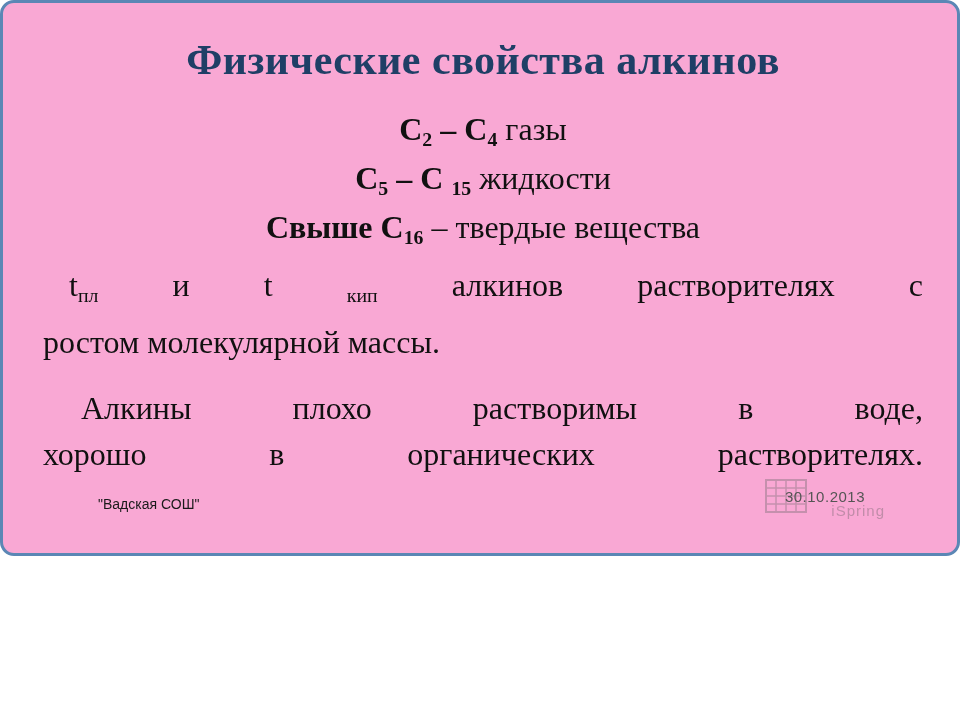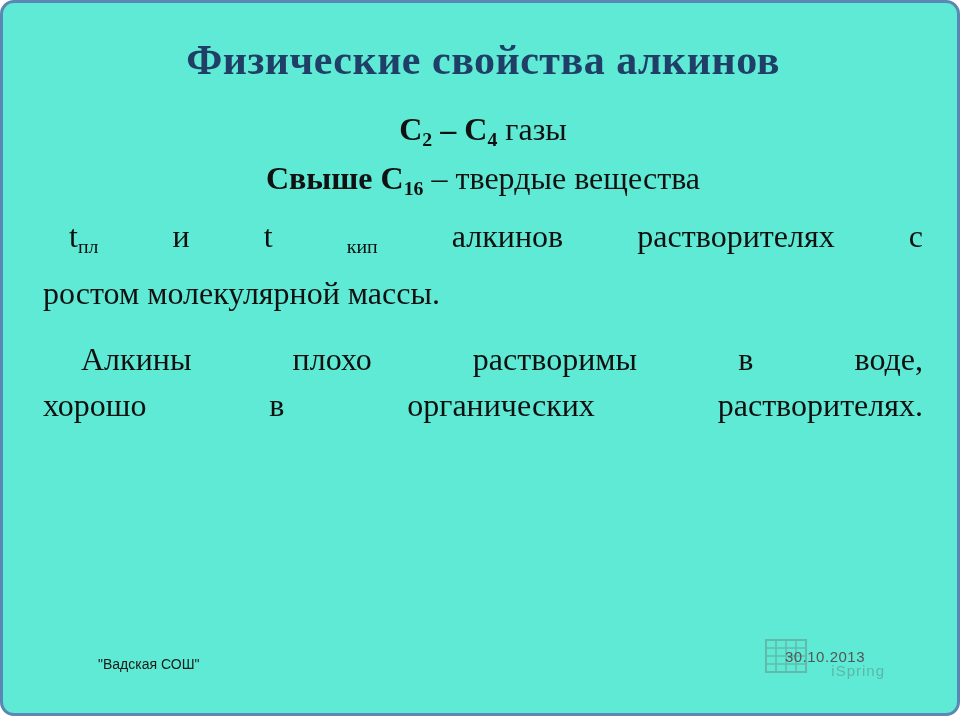--- a/index.html
+++ b/index.html
@@ -9,23 +9,23 @@
   body {
     width: 960px;
     height: 720px;
     background: #ffffff;
     font-family: "Liberation Serif", serif;
     overflow: hidden;
   }
   .slide {
     position: relative;
     width: 960px;
-    height: 716px;
+    height: 556px;
     box-sizing: border-box;
-    background: #5eead4;
+    background: #f9a8d4;
     border: 3px solid #5b87b5;
     border-radius: 14px;
     padding-left: 44px;
   }
   .slide-inner {
     position: absolute;
     left: 0; top: 0; right: 0; bottom: 0;
   }
 
   .title {
@@ -133,20 +133,23 @@
   <div class="slide-inner">
 
     <div class="title">Физические свойства алкинов</div>
 
     <div class="body-block">
 
       <div class="line center bold l1">
         <span>C</span><sub>2</sub><span> – </span><span>C</span><sub>4</sub><span class="" style="font-weight:normal"> газы</span>
       </div>
 
+      <div class="line center bold l2">
+        <span>C</span><sub>5</sub><span> – </span><span>C </span><sub>15</sub><span style="font-weight:normal"> жидкости</span>
+      </div>
 
       <div class="line center l3">
         <span class="bold">Свыше C</span><sub class="bold">16</sub><span> – твердые вещества</span>
       </div>
 
       <div class="para">
         <span style="display:inline-block; width:26px"></span><span>t</span><sub>пл</sub><span> и t </span><sub>кип</sub><span> алкинов растворителях с</span>
       </div>
 
       <div class="line" style="margin-top:14px; text-align:left">ростом молекулярной массы.</div>

